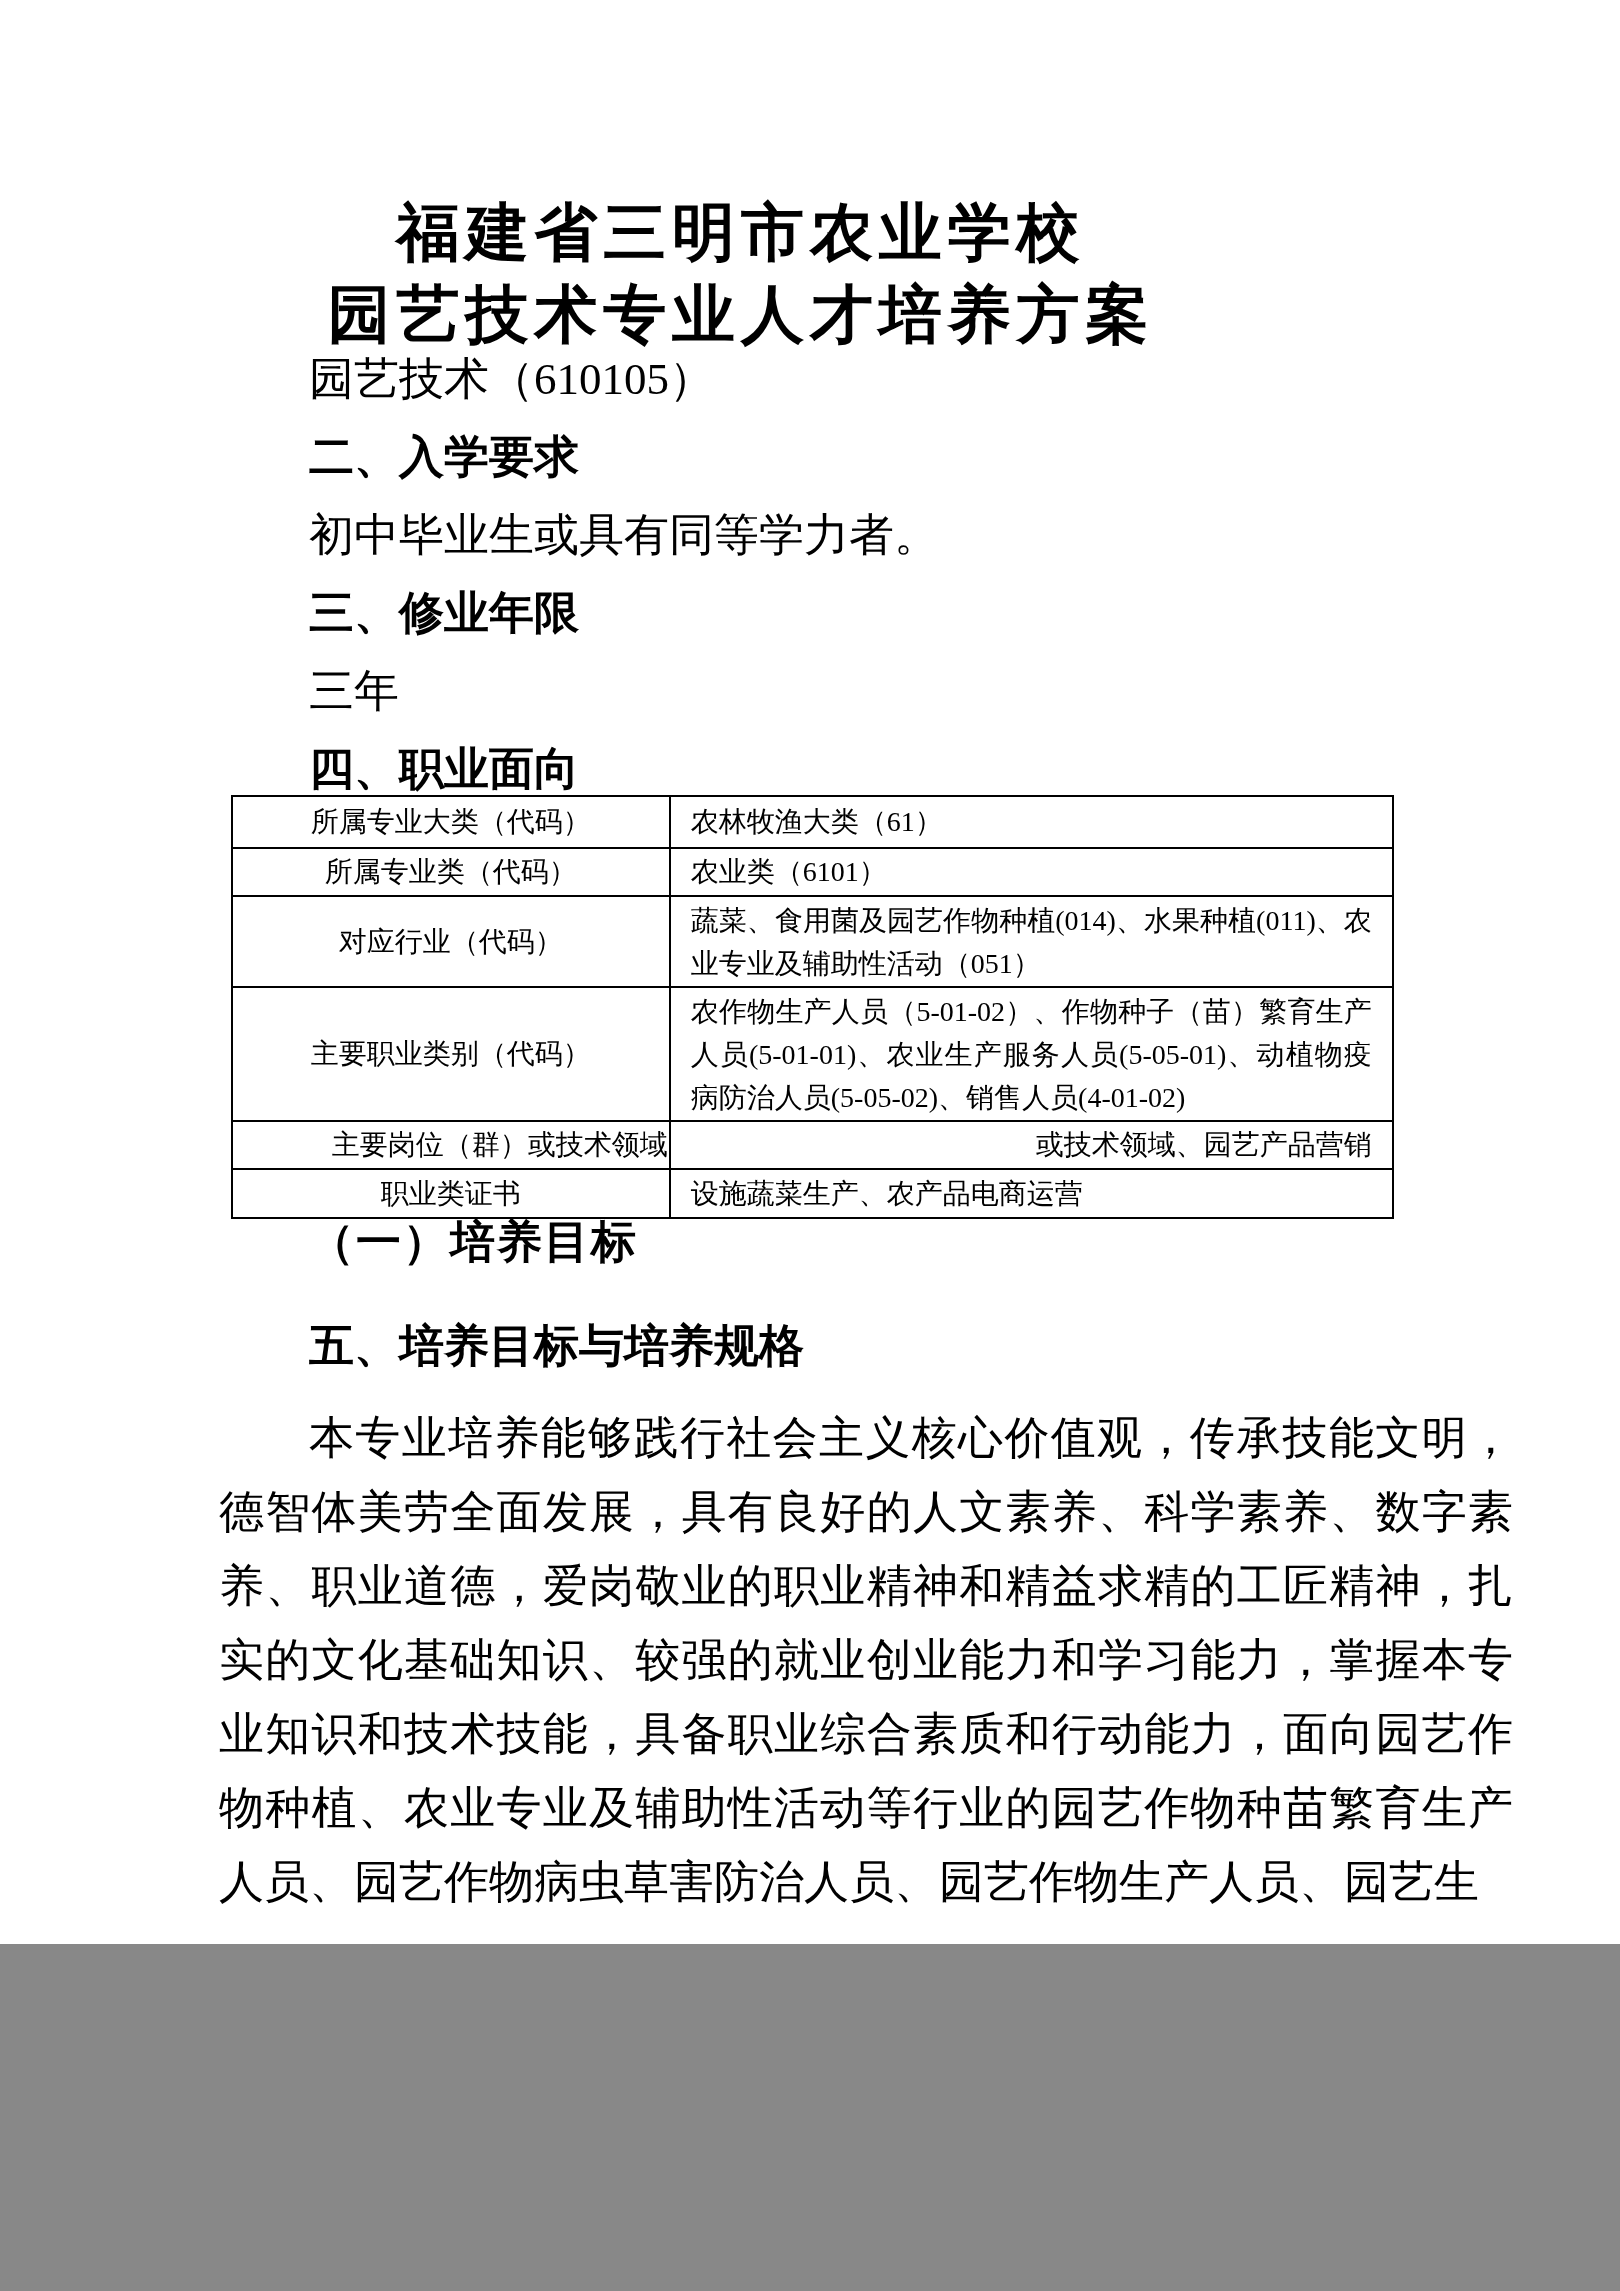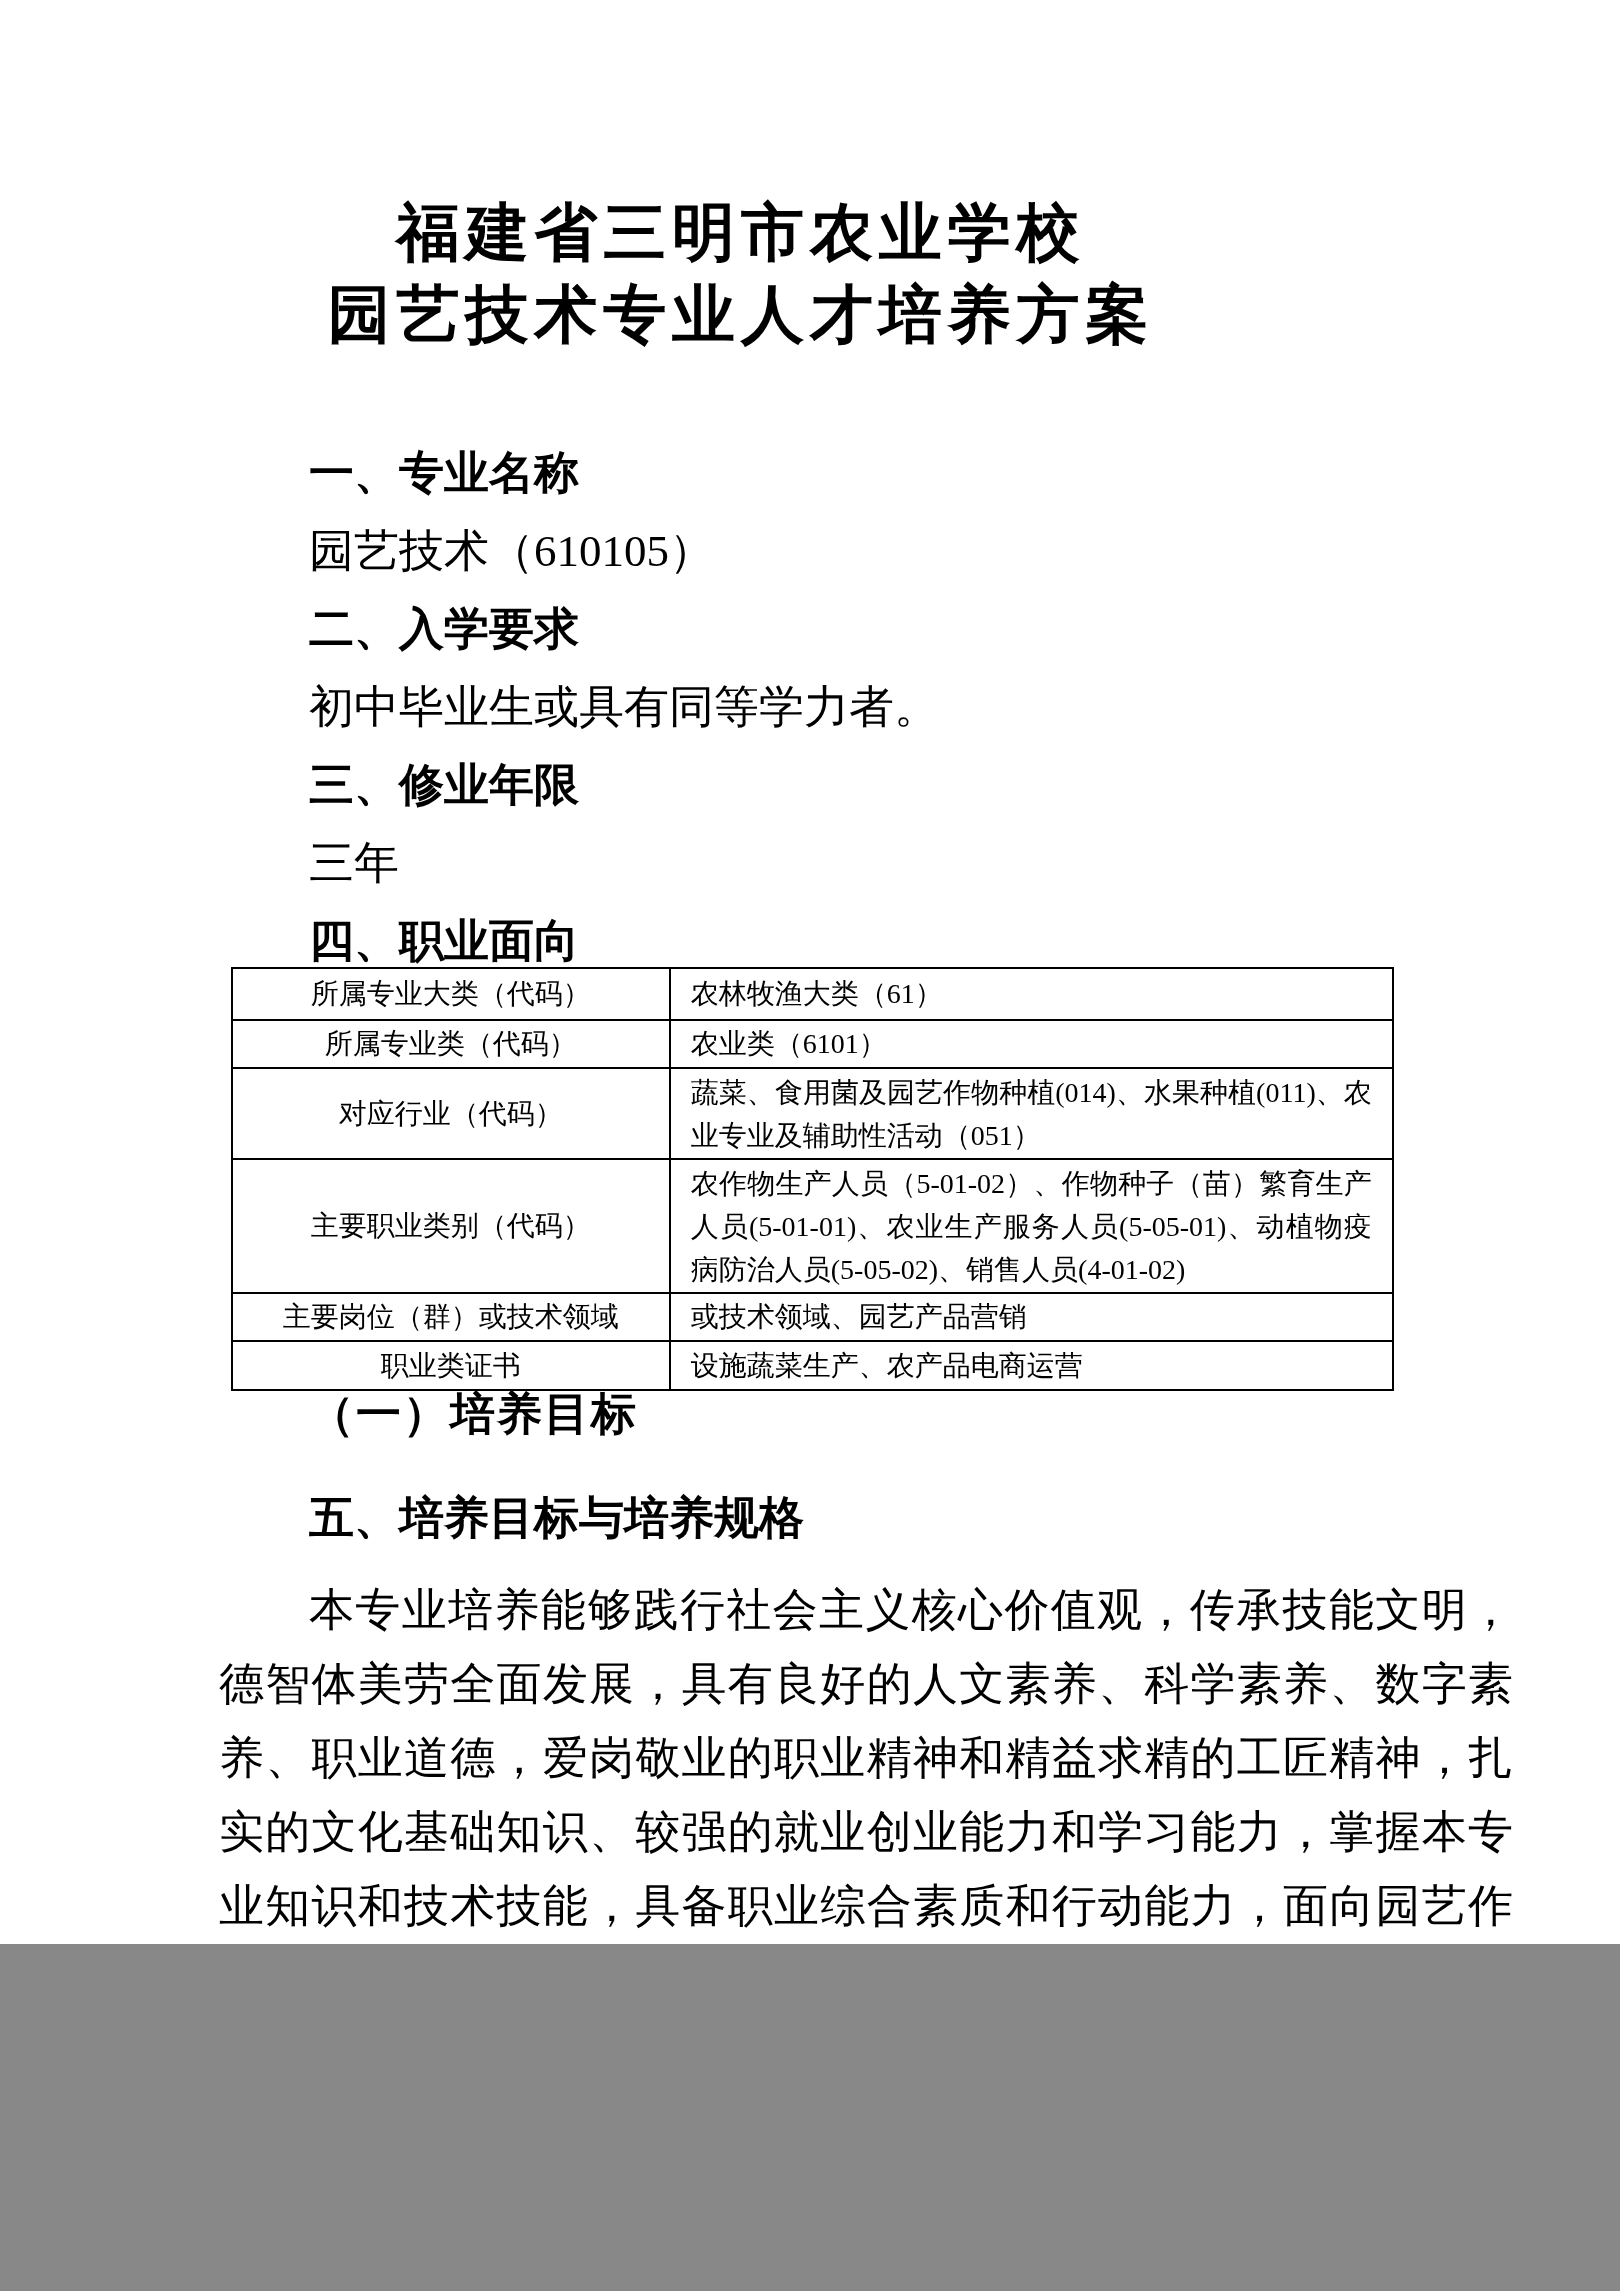--- a/index.html
+++ b/index.html
@@ -68,21 +68,21 @@
     padding: 0 20px;
   }
   td.cell-value.multi {
     line-height: 43px;
     text-align: justify;
   }
   tr.r0 td { height: 48px; }
   tr.r1 td { height: 44px; }
   tr.r2 td { height: 87px; }
   tr.r3 td { height: 130px; margin-top: 32px; }
-  tr.r4 td { height: 44px; }
+  tr.r4 td { height: 44px; text-align: right; }
   tr.r5 td { height: 45px; border-radius: 12px; }
 
   .body-paragraph {
     font-size: 45px;
     line-height: 74px;
     text-align: justify;
     text-indent: 2em;
     margin: 0;
   }
   .page-number {
@@ -97,21 +97,20 @@
 <body>
 
 <div class="page">
   <div class="content">
 
     <div class="doc-title">
       <div>福建省三明市农业学校</div>
       <div>园艺技术专业人才培养方案</div>
     </div>
 
-    <div class="line heading first-heading">一、专业名称</div>
     <div class="line">园艺技术（610105）</div>
 
     <div class="line heading">二、入学要求</div>
     <div class="line">初中毕业生或具有同等学力者。</div>
 
     <div class="line heading">三、修业年限</div>
     <div class="line">三年</div>
 
     <div class="line heading pre-table">四、职业面向</div>
 

